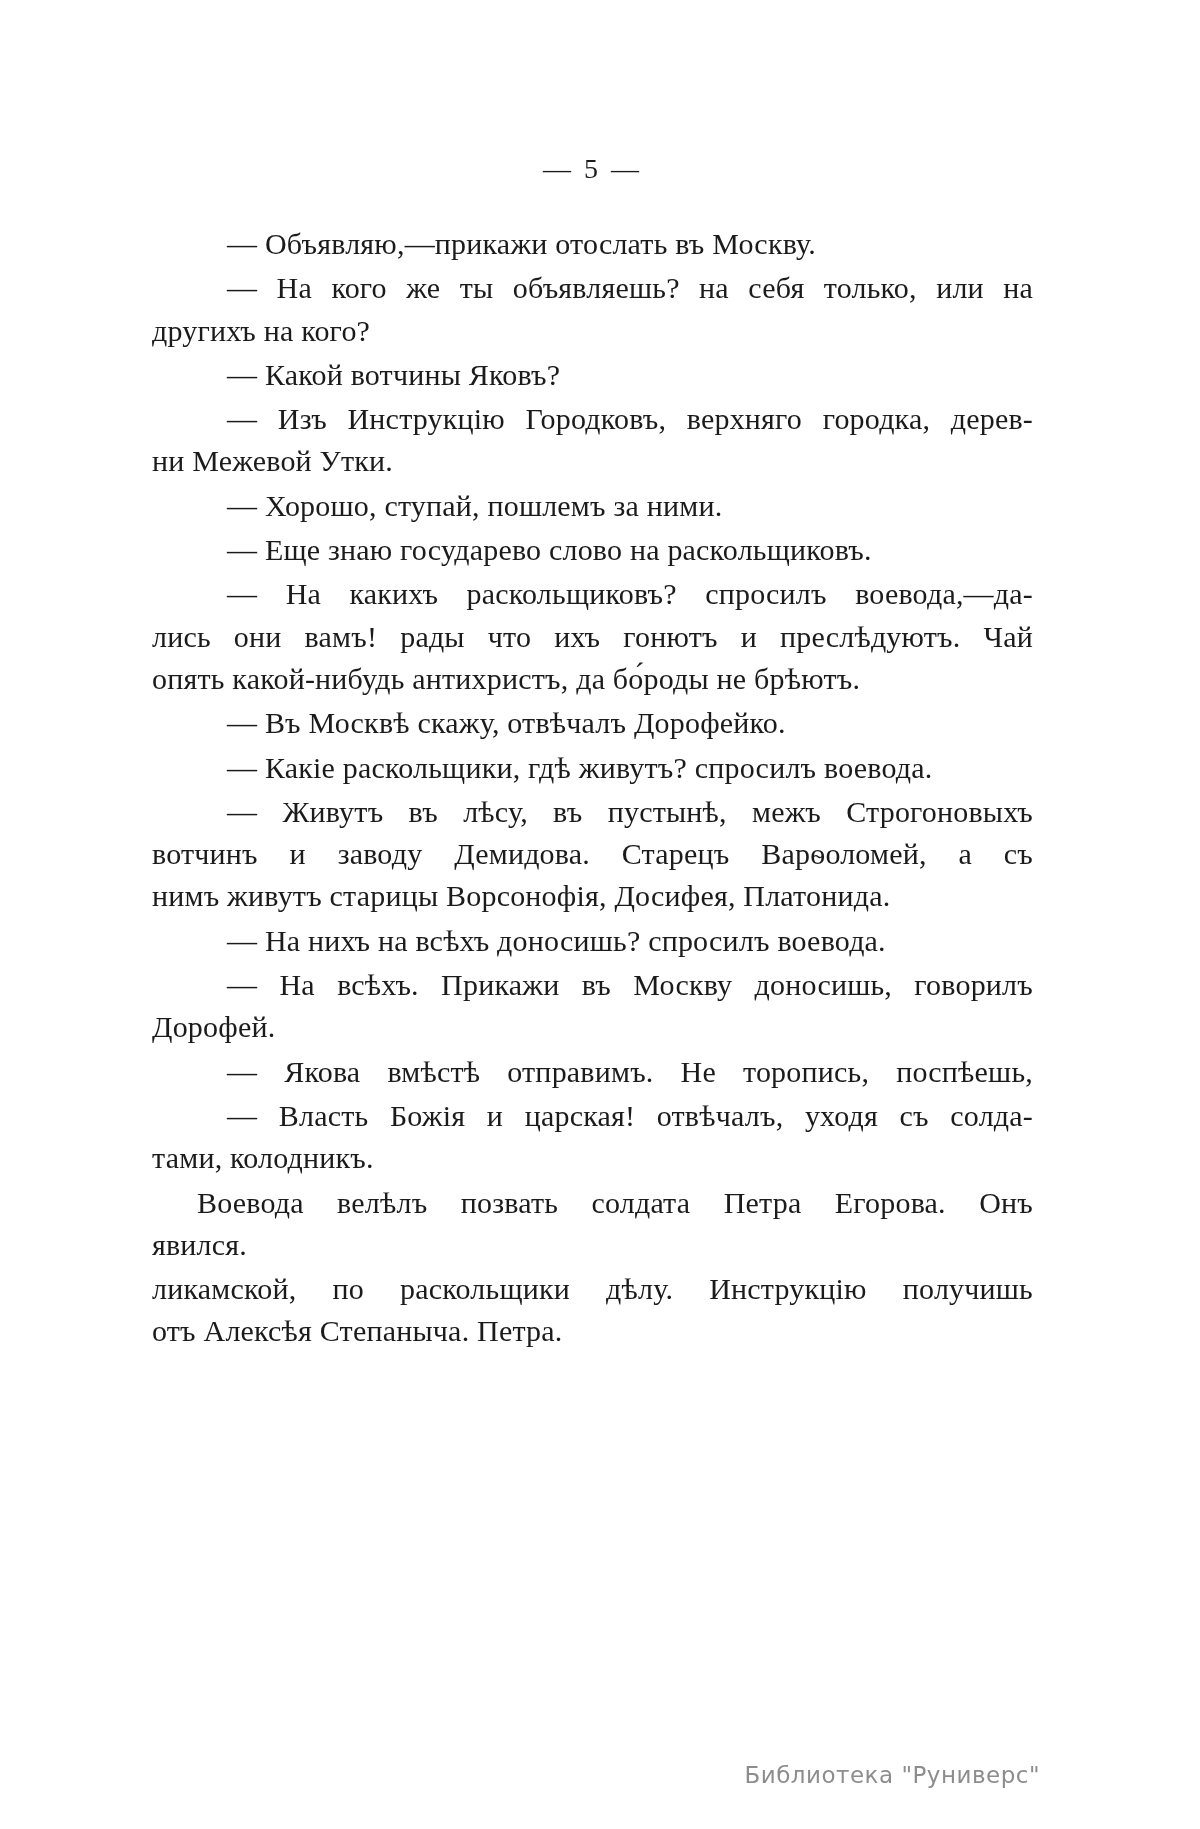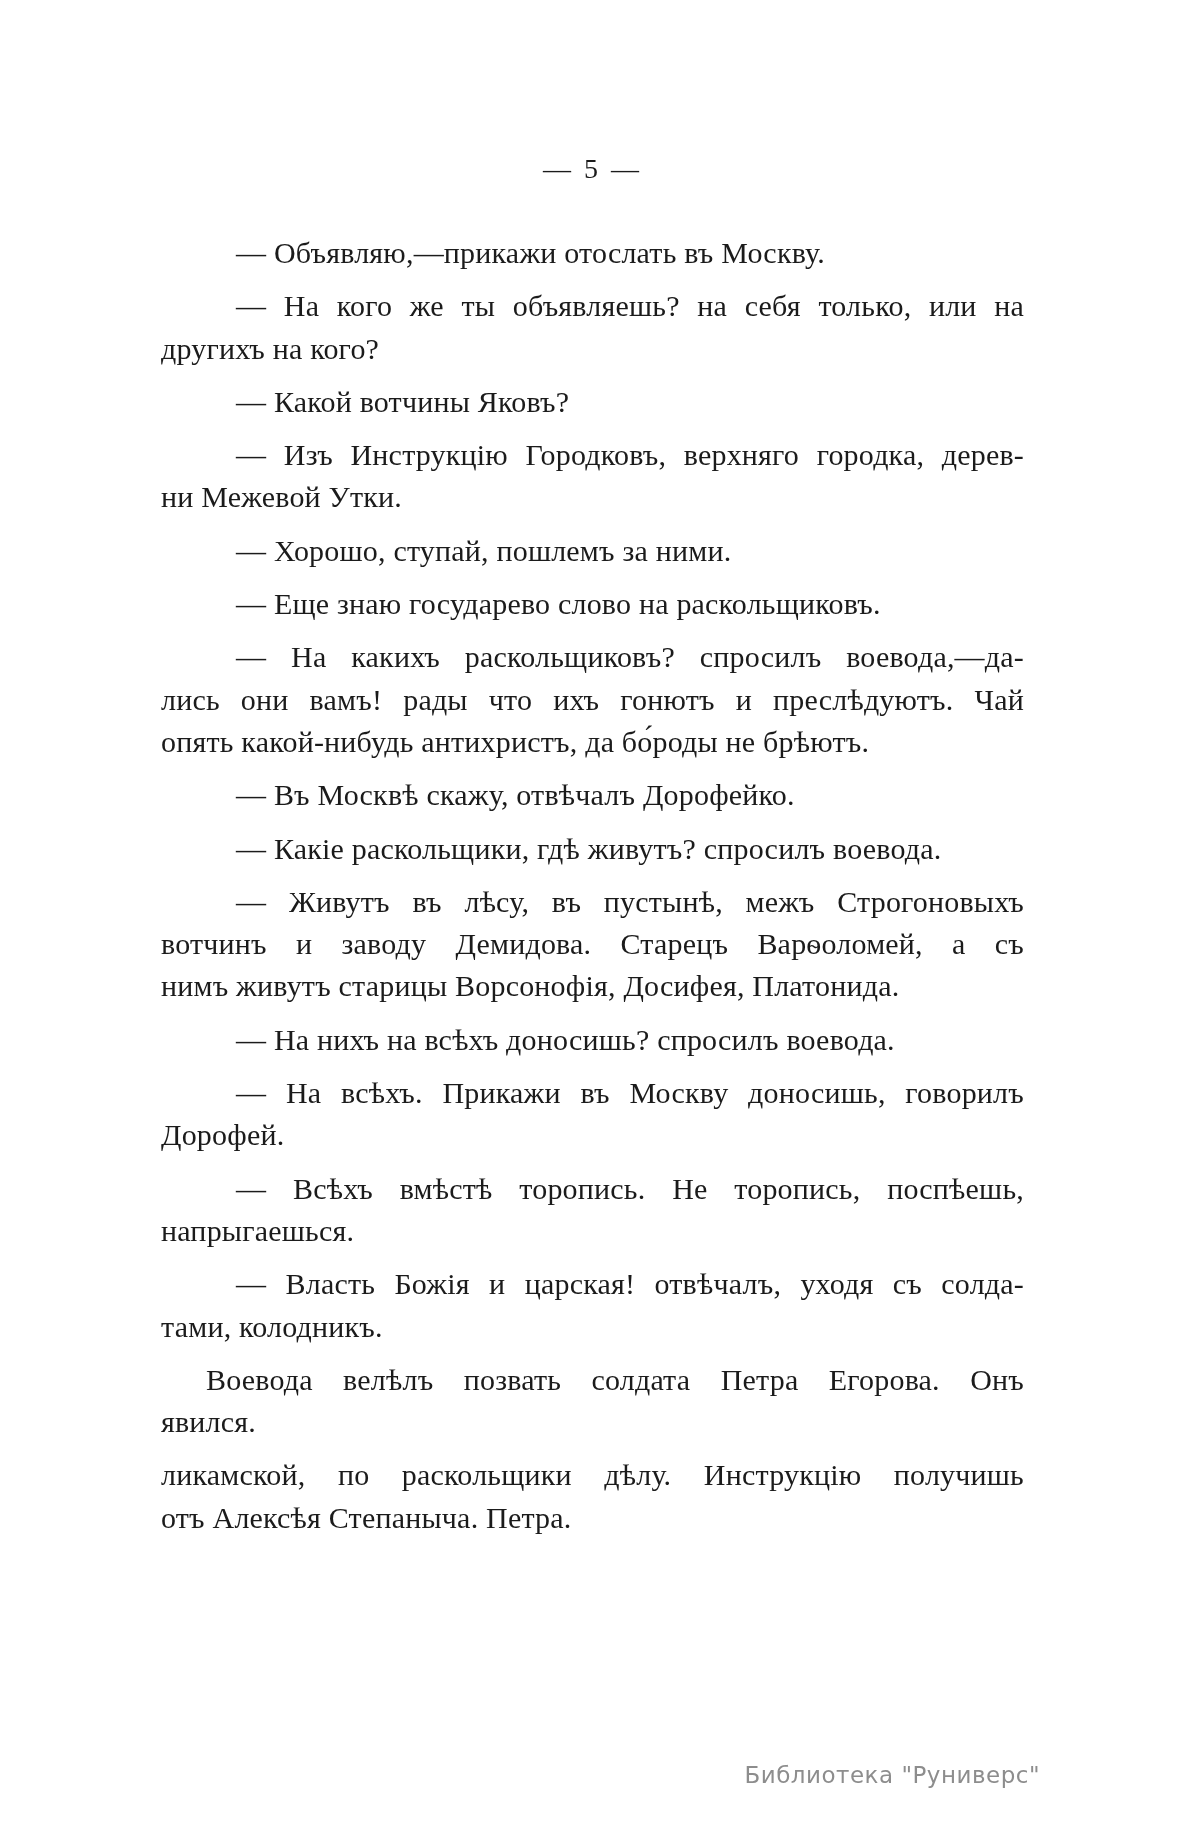--- a/index.html
+++ b/index.html
@@ -29,21 +29,21 @@
   }
   .text-block {
     position: absolute;
     left: 150px;
     top: 221px;
     width: 885px;
     font-size: 30px;
     line-height: 42.3px;
     letter-spacing: 0.2px;
   }
-  .paragraph { margin: 11px; padding: 0; }
+  .paragraph { margin: 2px; padding: 0; }
   .line {
     display: block;
     white-space: nowrap;
   }
   .jfull {
     white-space: normal;
     text-align: justify;
     text-align-last: justify;
   }
   .first  { padding-left: 75px; }
@@ -118,22 +118,21 @@
     <div class="paragraph">
       <span class="line first">— На нихъ на всѣхъ доносишь? спросилъ воевода.</span>
     </div>
 
     <div class="paragraph">
       <span class="line first jfull">— На всѣхъ. Прикажи въ Москву доносишь, говорилъ</span>
       <span class="line">Дорофей.</span>
     </div>
 
     <div class="paragraph">
-      <span class="line first jfull">— Всѣхъ вмѣстѣ торопись. Не торопись, поспѣешь,</span>
-      <span class="line">напрыгаешься.</span>
+      <span class="line first jfull">— Якова вмѣстѣ отправимъ. Не торопись, поспѣешь,</span>
     </div>
 
     <div class="paragraph">
       <span class="line first jfull">— Власть Божія и царская! отвѣчалъ, уходя съ солда-</span>
       <span class="line">тами, колодникъ.</span>
     </div>
 
     <div class="paragraph">
       <span class="line first2 jfull">Воевода велѣлъ позвать солдата Петра Егорова. Онъ</span>
       <span class="line">явился.</span>

